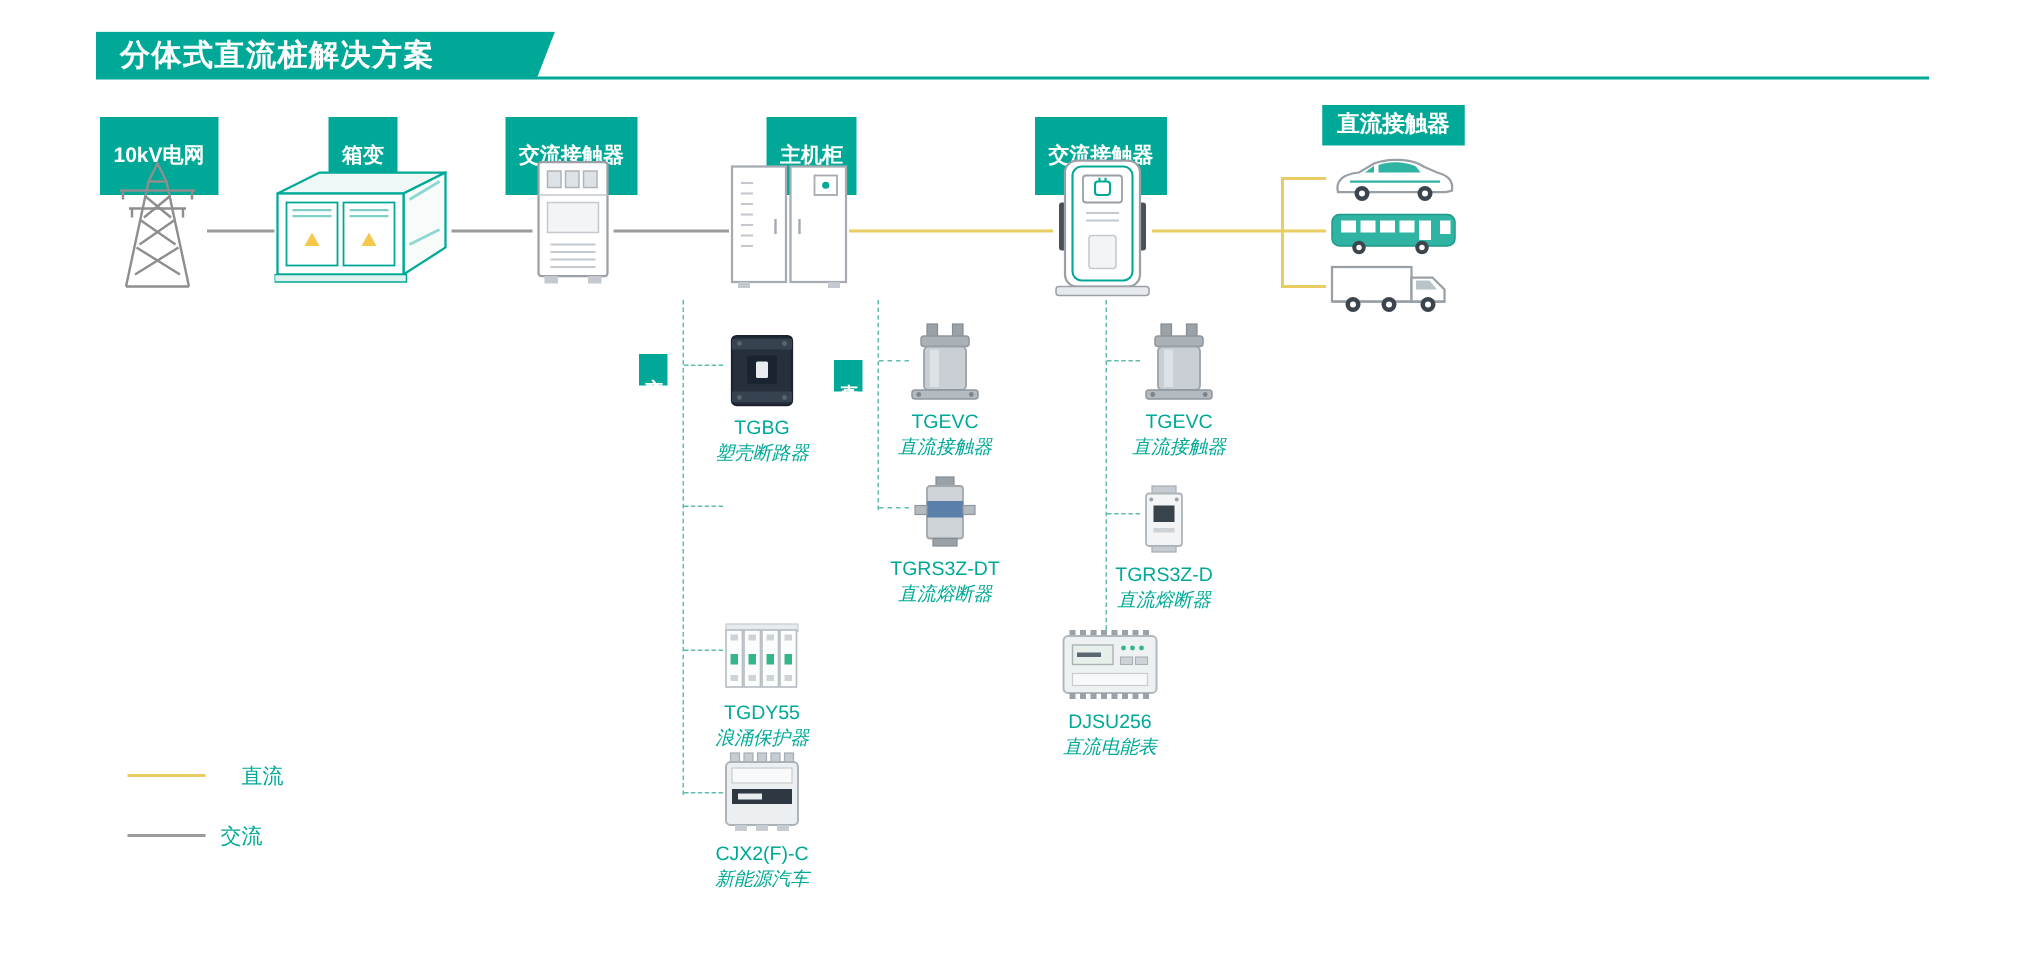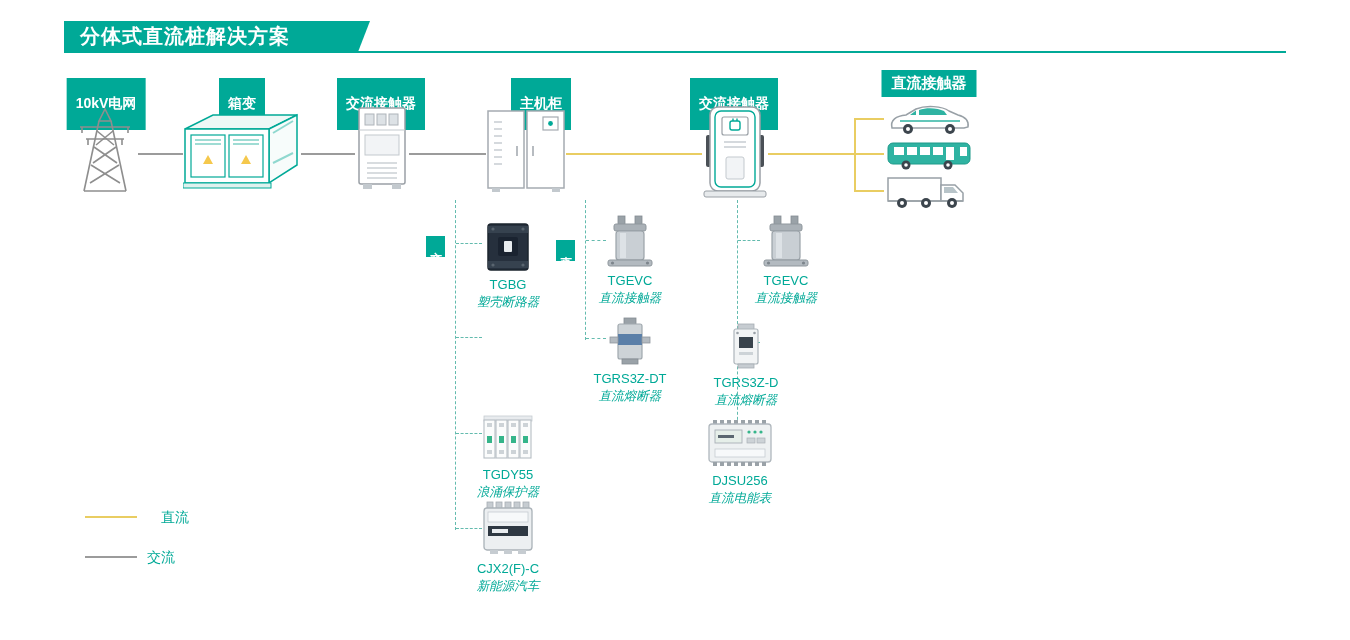--- a/index.html
+++ b/index.html
@@ -349,21 +349,21 @@
         <rect x="16" y="19" width="6" height="25" fill="#dde2e6"></rect>
         <rect x="4" y="46" width="44" height="6" rx="2" fill="#b3bac0" stroke="#8f979d" stroke-width="1"></rect>
         <circle cx="8.5" cy="49" r="1.6" fill="#7d858c"></circle>
           <circle cx="43.5" cy="49" r="1.6" fill="#7d858c"></circle>
       </svg>
     </div>
     <div class="p-name">TGEVC</div>
     <div class="p-desc">直流接触器</div>
   </div>
 
-  <div class="product" style="left:746px;top:316px;">
+  <div class="product" style="left:776px;top:316px;">
     <div class="p-icon">
       <svg width="36" height="48" viewBox="0 0 36 48">
         <rect x="10" y="2" width="16" height="6" fill="#c6ccd1" stroke="#a6adb3" stroke-width="0.8"></rect>
         <rect x="6" y="7" width="24" height="35" rx="2" fill="#f2f4f5" stroke="#adb5bb" stroke-width="1.2"></rect>
         <rect x="11" y="15" width="14" height="11" fill="#39434c"></rect>
         <rect x="11" y="30" width="14" height="3" fill="#cdd3d7"></rect>
         <circle cx="9.5" cy="11" r="1.3" fill="#9aa2a8"></circle>
           <circle cx="26.5" cy="11" r="1.3" fill="#9aa2a8"></circle>
         <rect x="10" y="42" width="16" height="4" fill="#c6ccd1" stroke="#a6adb3" stroke-width="0.8"></rect>
       </svg>

